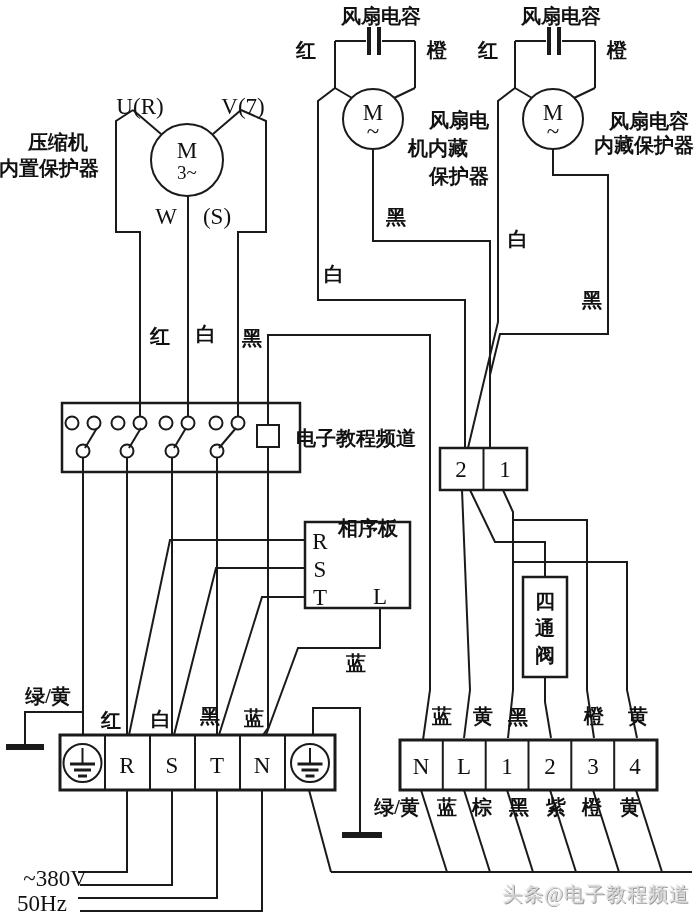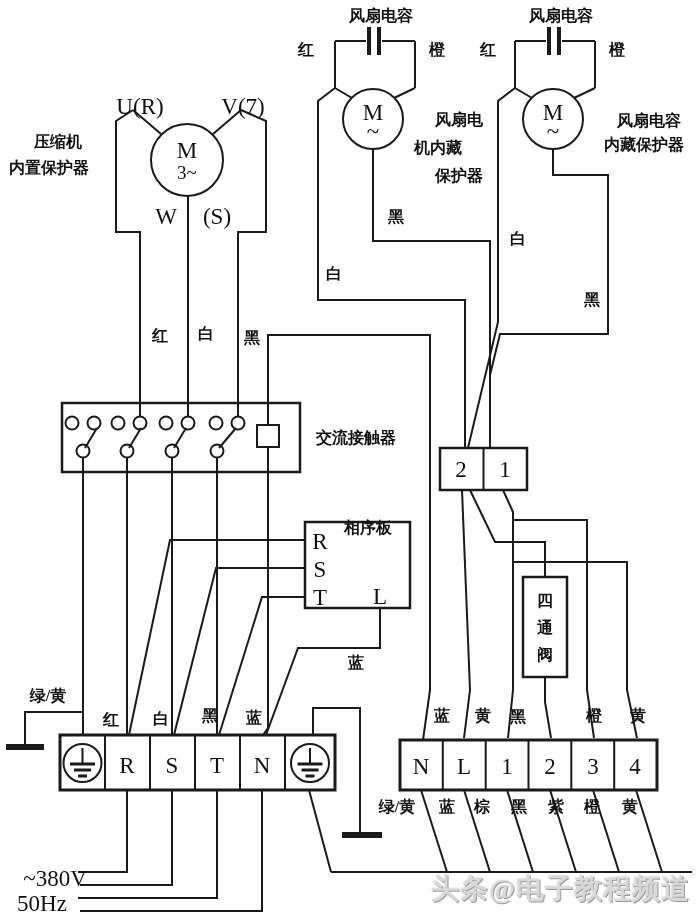--- a/index.html
+++ b/index.html
@@ -1,24 +1,24 @@
 <!DOCTYPE html>
 <html><head>
 <meta charset="utf-8">
 <style>
   html,body{margin:0;padding:0;background:#fff;}
   #stage{position:relative;width:696px;height:914px;background:#fff;overflow:hidden;
          font-family:"Liberation Serif","DejaVu Serif",serif;color:#111;}
   #wires{position:absolute;left:0;top:0;}
-  .lbl{position:absolute;transform:translate(-50%,-50%);font-size:16px;font-weight:600;
+  .lbl{position:absolute;transform:translate(-50%,-50%);font-size:20px;font-weight:600;
        white-space:nowrap;line-height:1;color:#111;}
   .ltr{position:absolute;transform:translate(-50%,-50%);font-size:23px;white-space:nowrap;
        line-height:1;color:#111;}
   .sm{font-size:19px;}
-  .wm{position:absolute;right:6px;bottom:6px;font-size:28px;font-weight:700;
+  .wm{position:absolute;right:6px;bottom:6px;font-size:20px;font-weight:400;
       color:#d8d8d8;text-shadow:1px 1px 0 #9a9a9a,-1px -1px 0 #efefef;letter-spacing:1px;}
 </style>
 </head>
 <body>
 
 <div id="stage">
 
 <svg id="wires" width="696" height="914" viewBox="0 0 696 914">
   <g stroke="#1a1a1a" stroke-width="2" fill="none">
 
@@ -202,21 +202,21 @@
 
 <div class="lbl" style="left:396px;top:217px">黑</div>
 <div class="lbl" style="left:334px;top:274px">白</div>
 <div class="lbl" style="left:518px;top:239px">白</div>
 <div class="lbl" style="left:592px;top:300px">黑</div>
 
 <div class="lbl" style="left:160px;top:336px">红</div>
 <div class="lbl" style="left:206px;top:334px">白</div>
 <div class="lbl" style="left:252px;top:338px">黑</div>
 
-<div class="lbl" style="left:356px;top:438px">交流接触器</div>
+<div class="lbl" style="left:356px;top:438px">电子教程频道</div>
 
 <div class="ltr" style="left:461px;top:469px">2</div>
 <div class="ltr" style="left:505px;top:469px">1</div>
 
 <div class="ltr" style="left:320px;top:541px">R</div>
 <div class="ltr" style="left:320px;top:569px">S</div>
 <div class="ltr" style="left:320px;top:597px">T</div>
 <div class="ltr" style="left:380px;top:596px">L</div>
 <div class="lbl" style="left:368px;top:528px">相序板</div>
 <div class="lbl" style="left:356px;top:663px">蓝</div>

